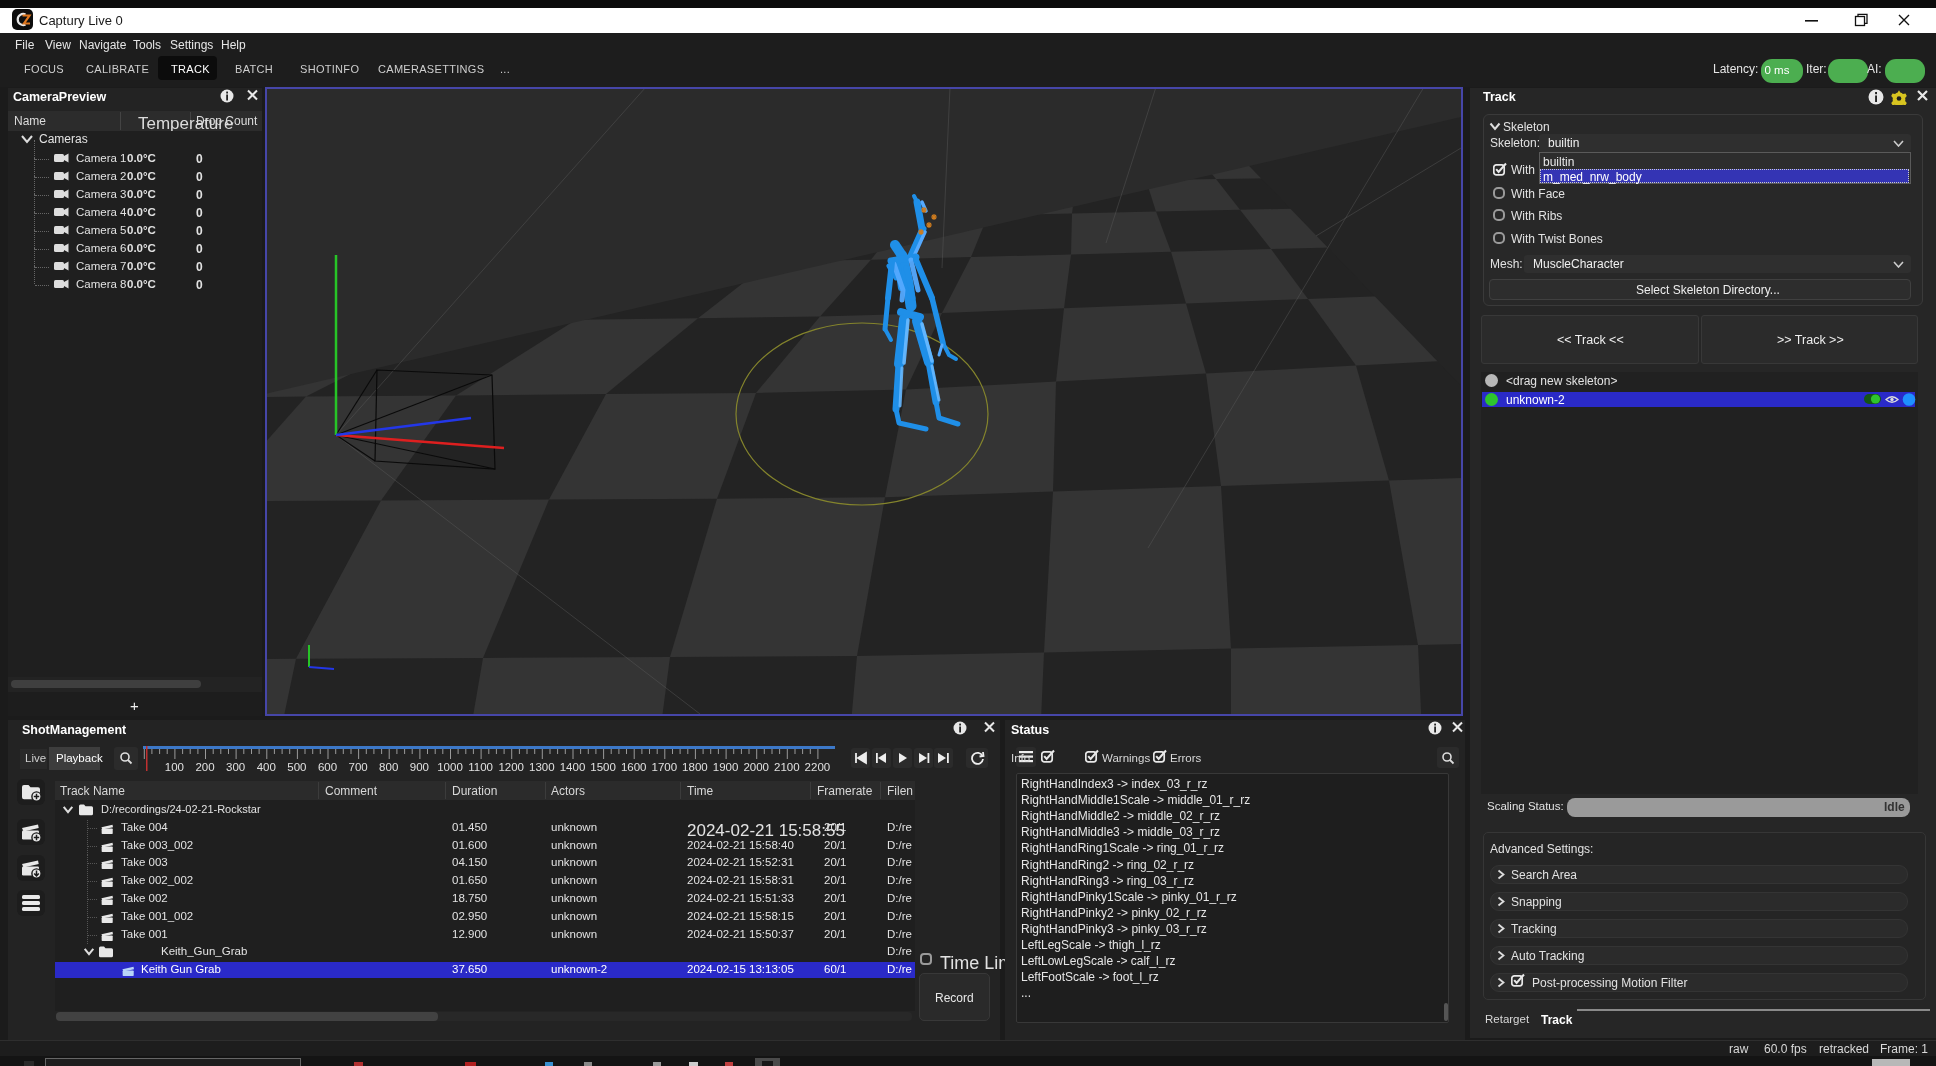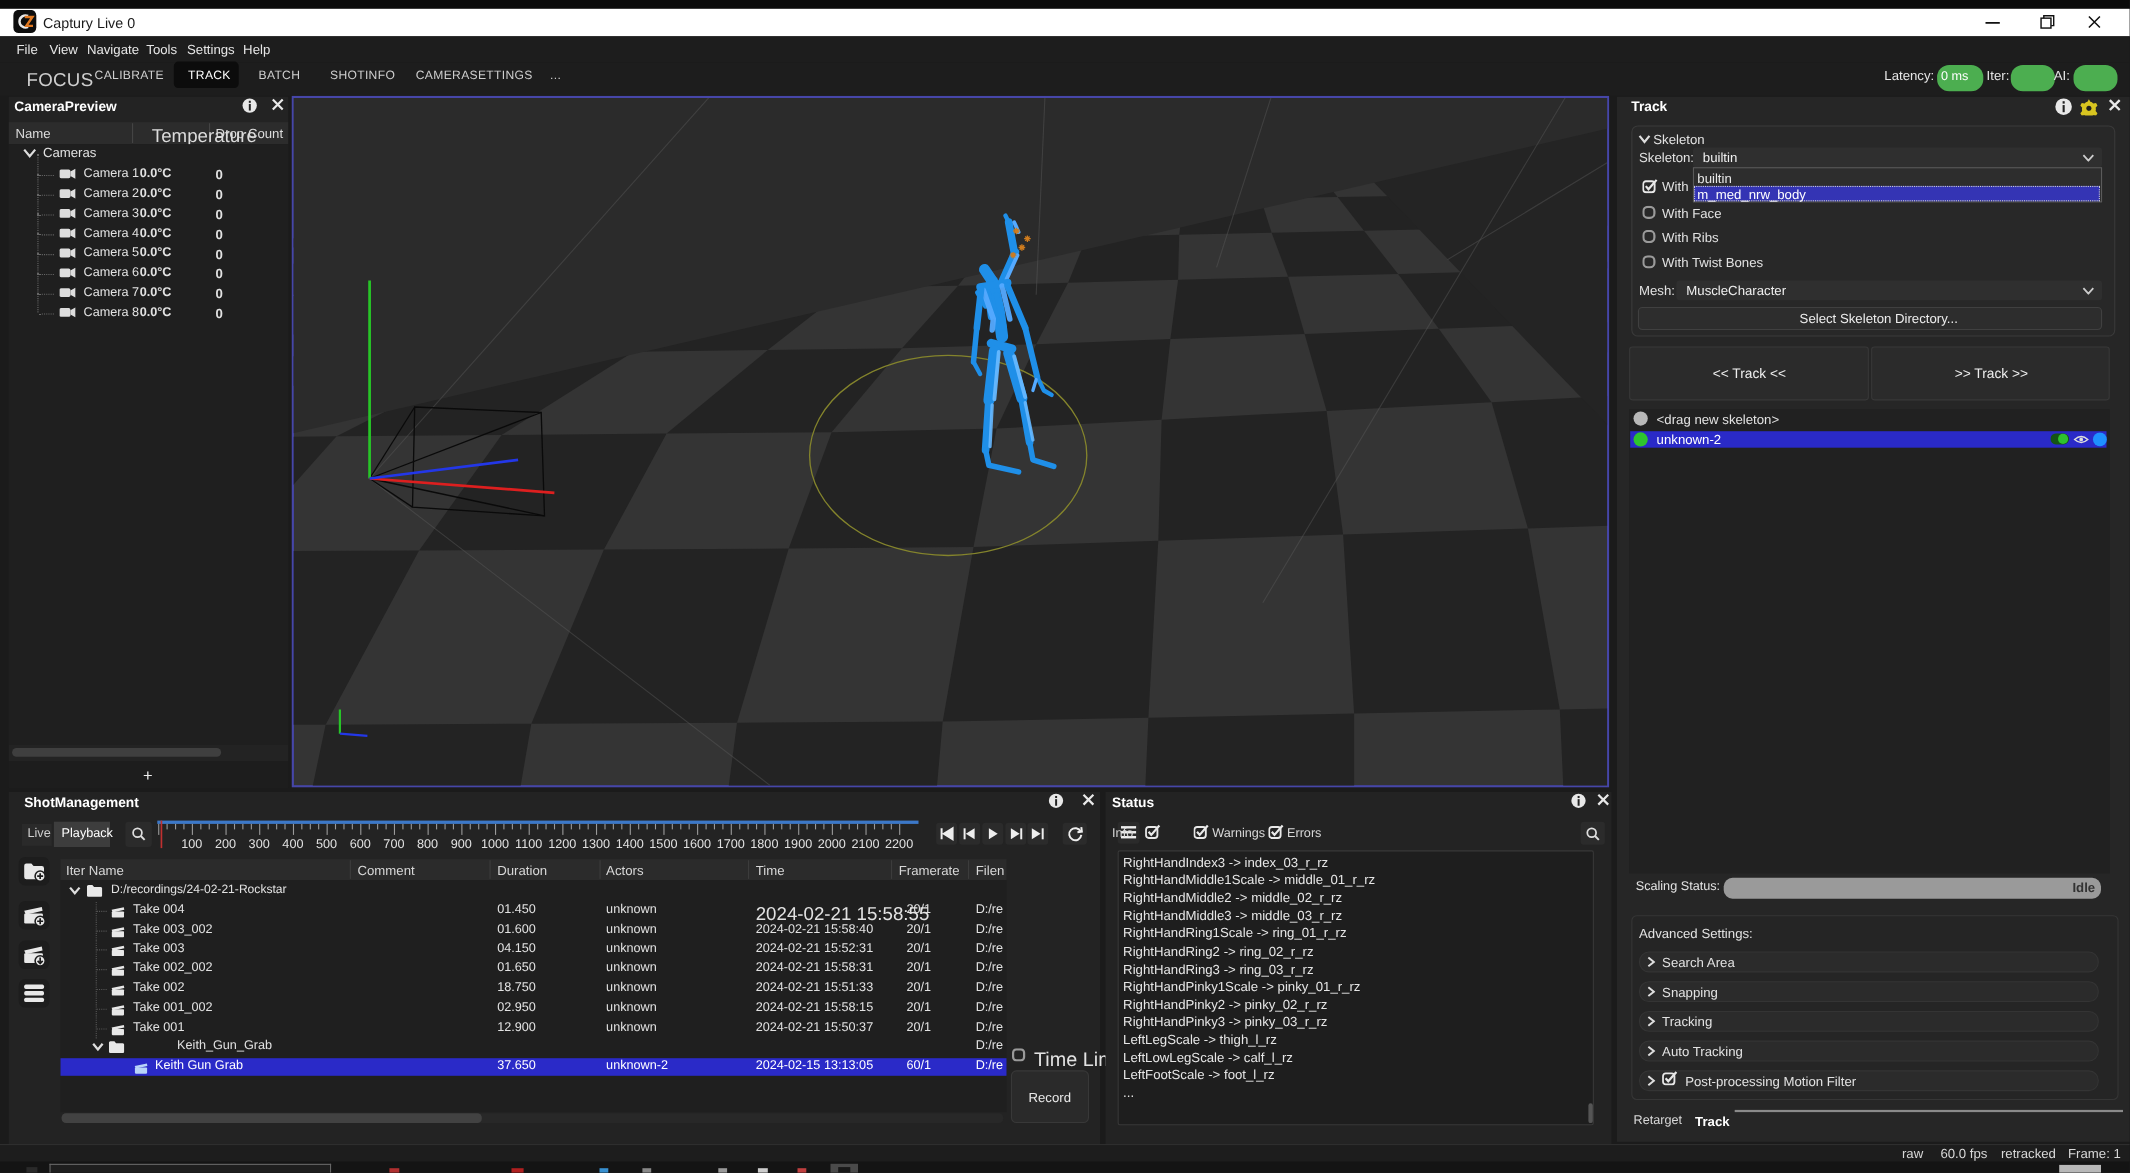--- a/index.html
+++ b/index.html
@@ -23,21 +23,21 @@
 </svg>
 <div class="abs" style="left:0;top:33px;width:1936px;height:24px;background:#1d1d1d;"></div>
 <div class="txt" style="left:15px;top:39px;font-size:12px;color:#e6e6e6;">File</div>
 <div class="txt" style="left:45px;top:39px;font-size:12px;color:#e6e6e6;">View</div>
 <div class="txt" style="left:79px;top:39px;font-size:12px;color:#e6e6e6;">Navigate</div>
 <div class="txt" style="left:133px;top:39px;font-size:12px;color:#e6e6e6;">Tools</div>
 <div class="txt" style="left:170px;top:39px;font-size:12px;color:#e6e6e6;">Settings</div>
 <div class="txt" style="left:221px;top:39px;font-size:12px;color:#e6e6e6;">Help</div>
 <div class="abs" style="left:0;top:57px;width:1936px;height:30px;background:#1d1d1d;"></div>
 <div class="abs" style="left:158px;top:56px;width:59px;height:24px;background:#0c0c0c;border-radius:4px;"></div>
-<div class="txt" style="left:24px;top:64px;font-size:17px;color:#cecece;letter-spacing:0.3px;text-align:right;">FOCUS</div>
+<div class="txt" style="left:24px;top:64px;font-size:11px;color:#cecece;letter-spacing:0.3px;text-align:right;">FOCUS</div>
 <div class="txt" style="left:86px;top:64px;font-size:11px;color:#cecece;letter-spacing:0.3px;">CALIBRATE</div>
 <div class="txt" style="left:171px;top:64px;font-size:11px;color:#fff;letter-spacing:0.3px;">TRACK</div>
 <div class="txt" style="left:235px;top:64px;font-size:11px;color:#cecece;letter-spacing:0.3px;">BATCH</div>
 <div class="txt" style="left:300px;top:64px;font-size:11px;color:#cecece;letter-spacing:0.3px;">SHOTINFO</div>
 <div class="txt" style="left:378px;top:64px;font-size:11px;color:#cecece;letter-spacing:0.3px;">CAMERASETTINGS</div>
 <div class="txt" style="left:500px;top:64px;font-size:11px;color:#cecece;letter-spacing:0.3px;">...</div>
 <div class="txt" style="left:1713px;top:63px;font-size:12px;color:#e6e6e6;">Latency:</div>
 <div class="abs" style="left:1761px;top:59px;width:42px;height:24px;background:#4cae50;border-radius:11px;"></div>
 <div class="txt" style="left:1761px;top:65px;width:32px;text-align:center;font-size:11.5px;color:#fff;">0 ms</div>
 <div class="txt" style="left:1806px;top:63px;font-size:12px;color:#e6e6e6;">Iter:</div>
@@ -596,21 +596,21 @@
     <circle cx="16.5" cy="16.5" r="4.6" fill="#e8e8e8" stroke="#1c1c1c" stroke-width="1.4"></circle>
     <path d="M16.5 13.5 v5 M14.2 16.5 l2.3 2.5 l2.3 -2.5" stroke="#1c1c1c" stroke-width="1.5" fill="none"></path>
   </svg>
 <div class="abs" style="left:17px;top:890px;width:28px;height:26px;background:#1d1d1d;border-radius:6px;"></div>
 <svg class="abs" style="left:20px;top:892px;" width="23" height="22" viewBox="0 0 23 22">
     <rect x="2" y="3" width="18" height="4" rx="1.5" fill="#e8e8e8"></rect>
     <rect x="2" y="9" width="18" height="4" rx="1.5" fill="#e8e8e8"></rect>
     <rect x="2" y="15" width="18" height="4" rx="1.5" fill="#e8e8e8"></rect>
   </svg>
 <div class="abs" style="left:55px;top:781px;width:860px;height:19px;background:#2b2b2b;"></div>
-<div class="txt" style="left:60px;top:785px;font-size:12px;color:#d8d8d8;">Iter Name</div>
+<div class="txt" style="left:60px;top:785px;font-size:12px;color:#d8d8d8;">Track Name</div>
 <div class="txt" style="left:325px;top:785px;font-size:12px;color:#d8d8d8;">Comment</div>
 <div class="txt" style="left:452px;top:785px;font-size:12px;color:#d8d8d8;">Duration</div>
 <div class="txt" style="left:551px;top:785px;font-size:12px;color:#d8d8d8;">Actors</div>
 <div class="txt" style="left:687px;top:785px;font-size:12px;color:#d8d8d8;">Time</div>
 <div class="txt" style="left:817px;top:785px;font-size:12px;color:#d8d8d8;">Framerate</div>
 <div class="txt" style="left:887px;top:785px;font-size:12px;color:#d8d8d8;">Filen</div>
 <div class="abs" style="left:318px;top:782px;width:1px;height:17px;background:#3c3c3c;"></div>
 <div class="abs" style="left:445px;top:782px;width:1px;height:17px;background:#3c3c3c;"></div>
 <div class="abs" style="left:545px;top:782px;width:1px;height:17px;background:#3c3c3c;"></div>
 <div class="abs" style="left:680px;top:782px;width:1px;height:17px;background:#3c3c3c;"></div>

